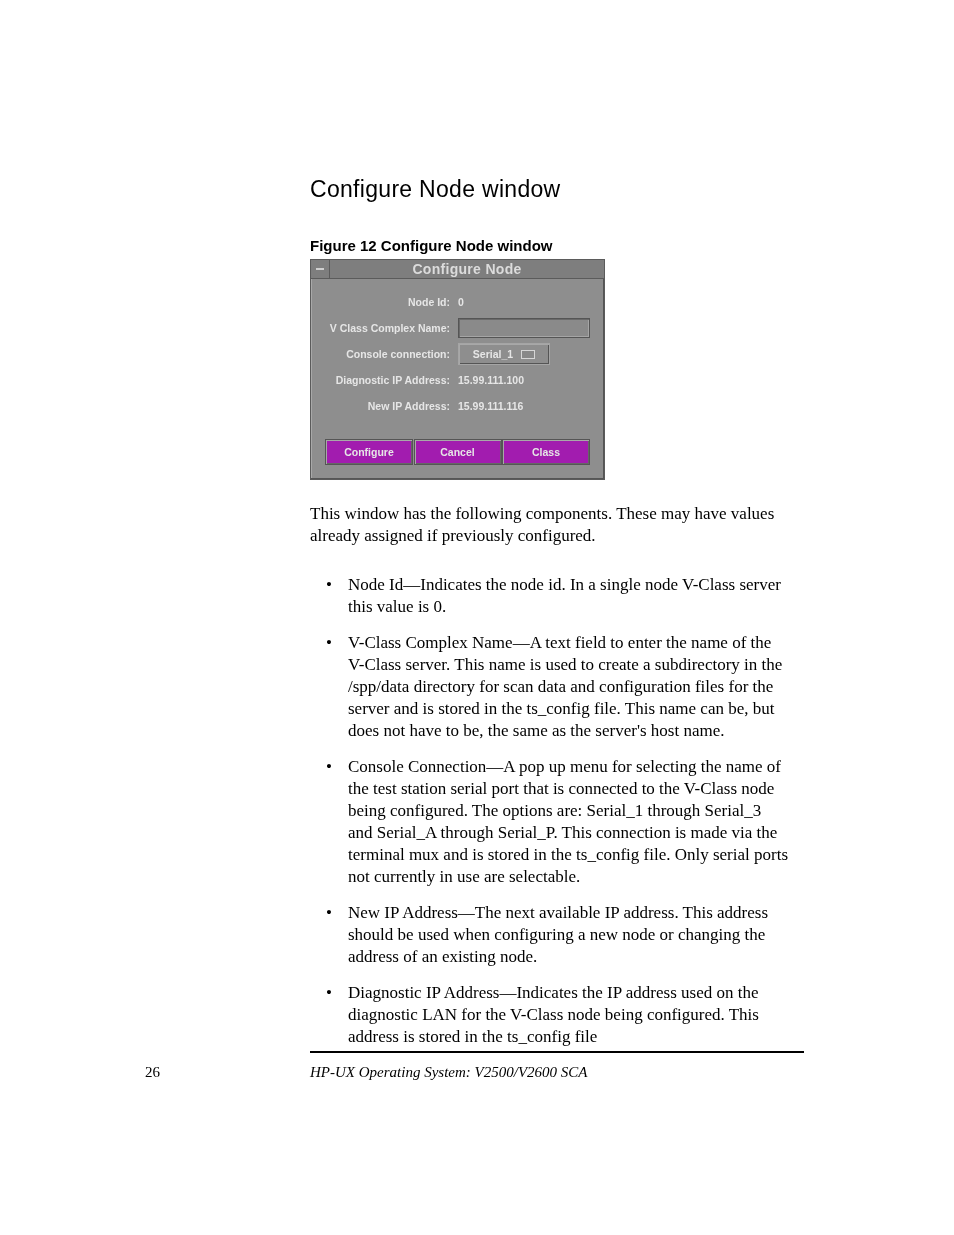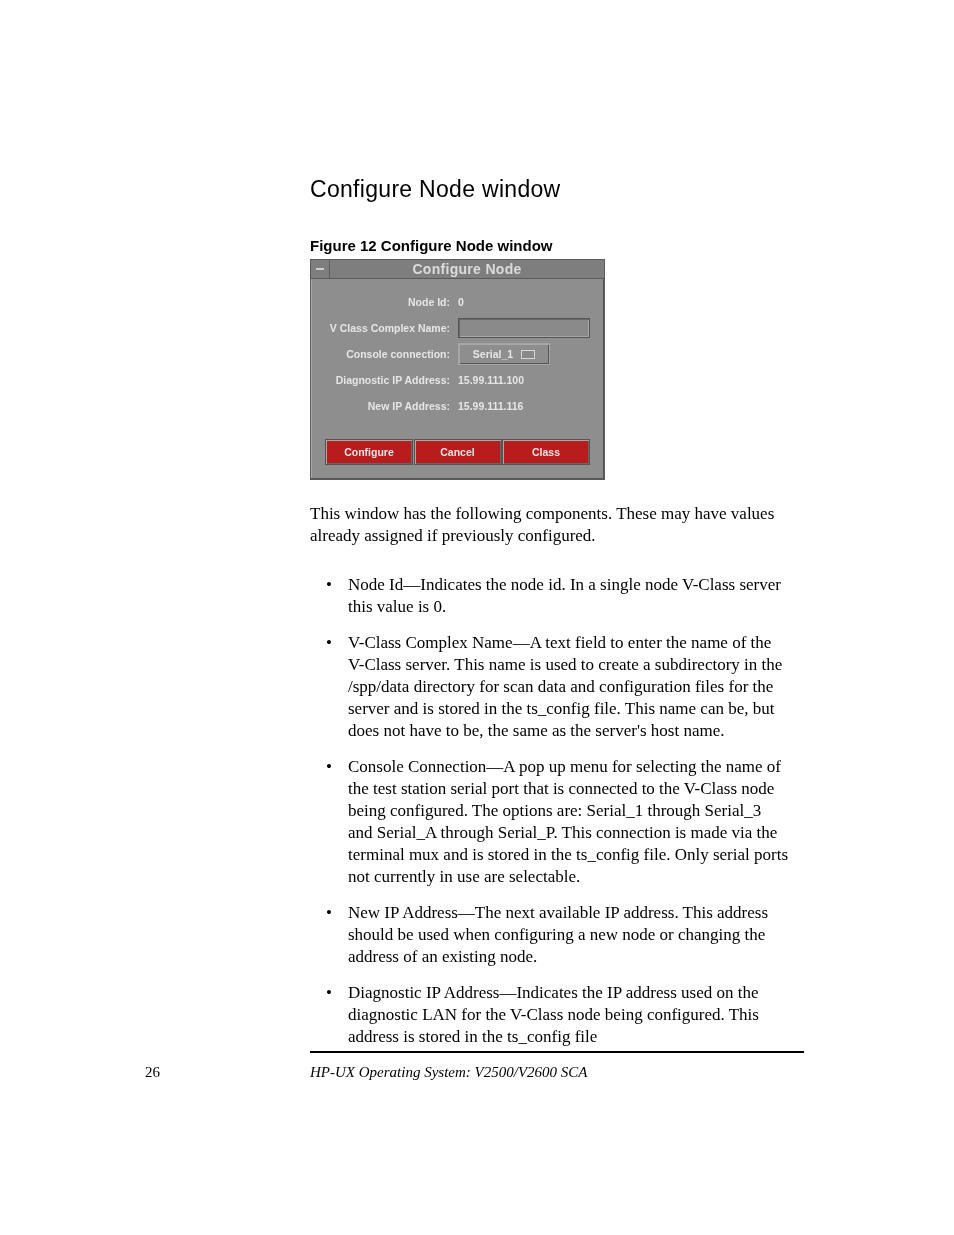--- a/index.html
+++ b/index.html
@@ -191,21 +191,21 @@
   }
   .dialog-buttons {
     display: flex;
     justify-content: space-between;
     padding: 10px 14px 14px 14px;
   }
   .dlg-btn {
     min-width: 66px;
     height: 24px;
     padding: 0 10px;
-    background: #b91c1c;
+    background: #a21caf;
     border: 1px solid #555;
     box-shadow: inset 1px 1px 0 #a8a8a8, inset -1px -1px 0 #666;
     display: flex;
     align-items: center;
     justify-content: center;
     font-weight: 700;
     font-size: 10.5px;
     color: #e6e6e6;
   }
 </style>

